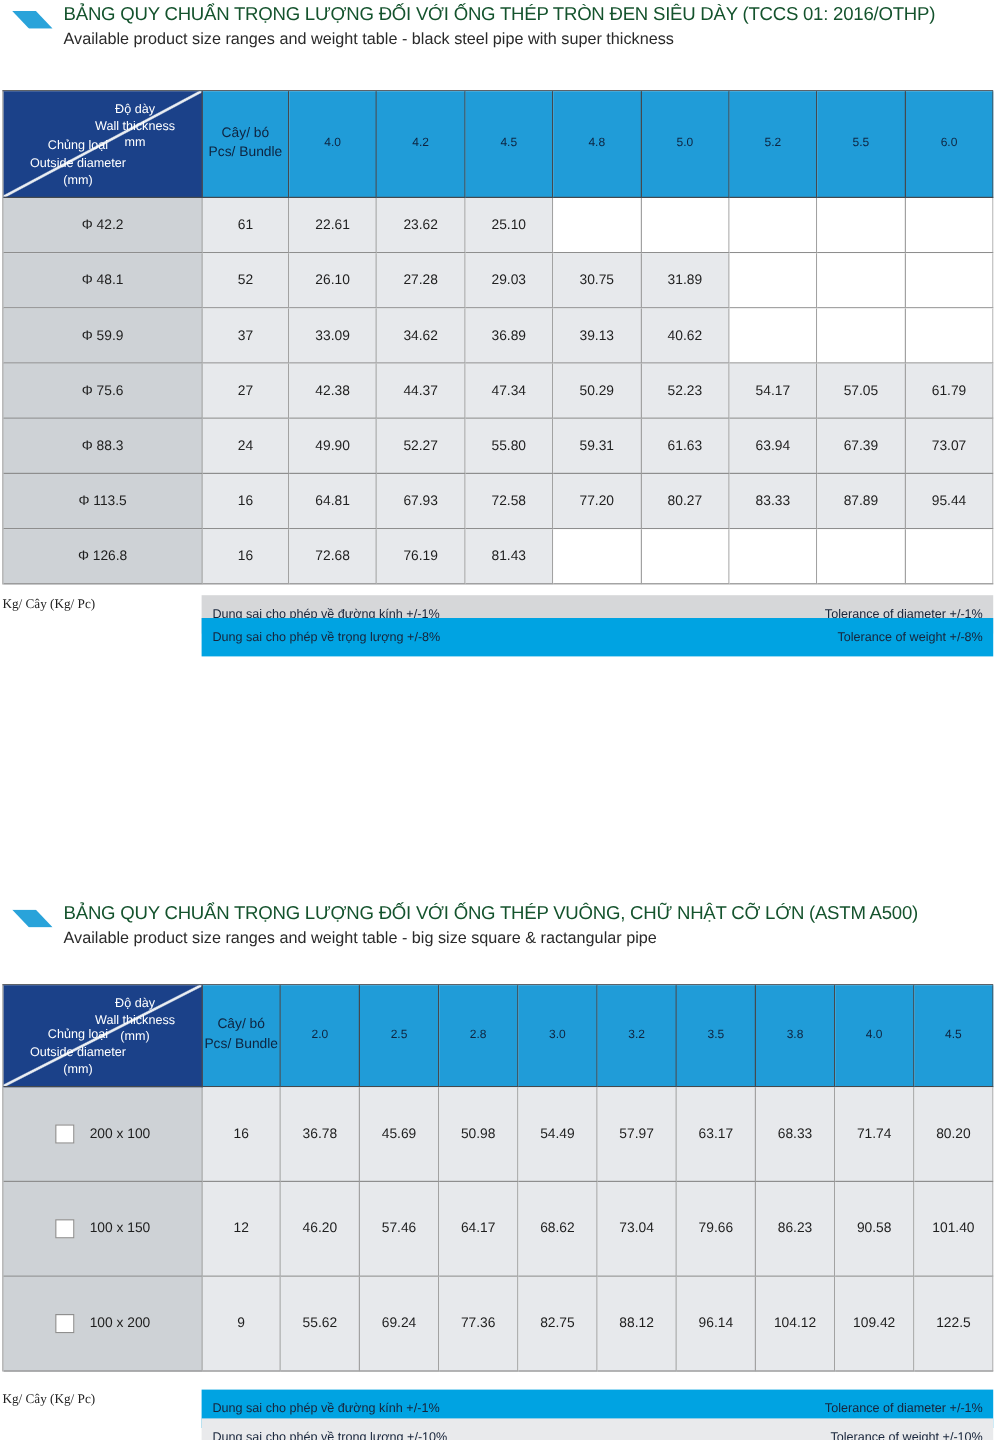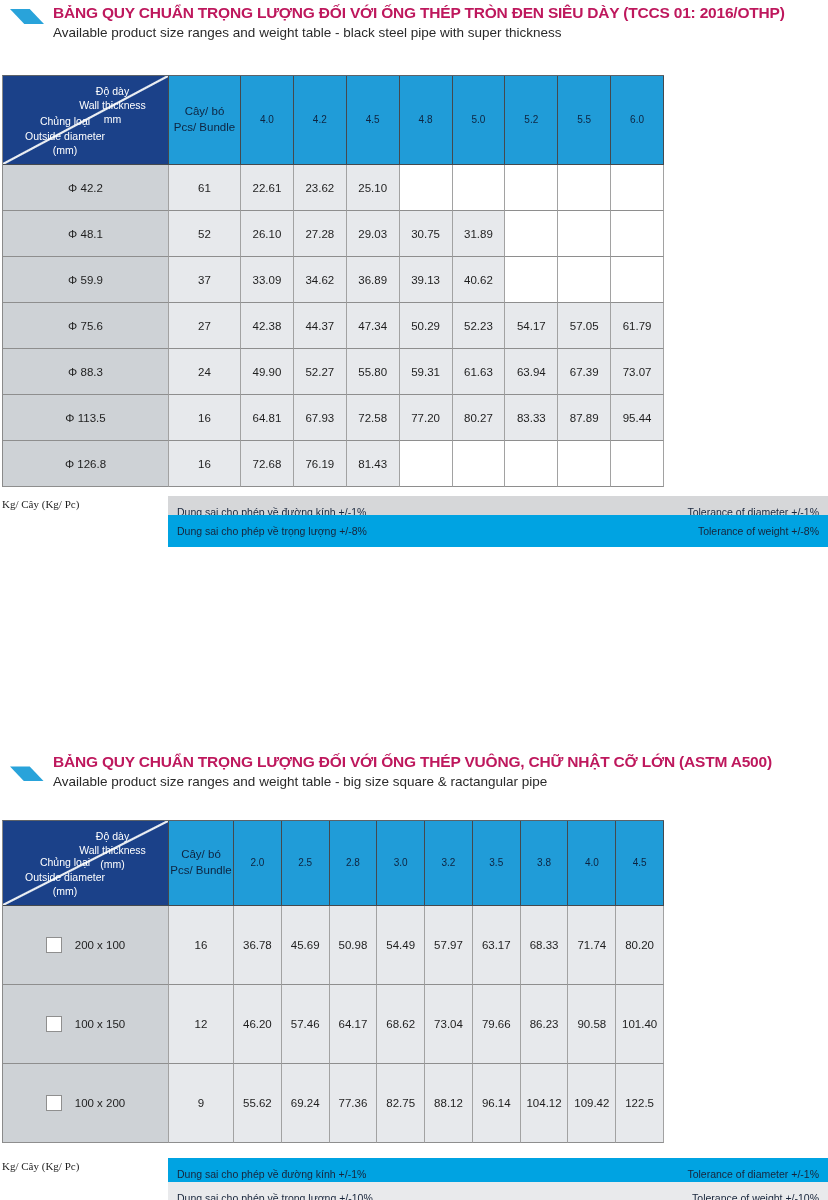--- a/index.html
+++ b/index.html
@@ -3,25 +3,25 @@
 <meta charset="utf-8">
 <style>
   html,body{margin:0;padding:0;background:#ffffff;}
   .page{position:relative;width:828px;height:1200px;background:#ffffff;overflow:hidden;
         font-family:"Liberation Sans","DejaVu Sans",sans-serif;}
 
   
   .head{position:absolute;left:10px;display:flex;gap:9px;align-items:flex-start;}
   .swoosh{width:34px;height:15px;background:#29a3da;margin-top:5px;flex:0 0 auto;
           clip-path:polygon(0 0,58% 0,100% 100%,42% 100%);}
-  .title{font-size:15.5px;font-weight:bold;color:#be185d;white-space:nowrap;letter-spacing:-0.2px;line-height:1.2;}
+  .title{font-size:15.5px;font-weight:normal;color:#14532d;white-space:nowrap;letter-spacing:-0.2px;line-height:1.2;}
   .sub{font-size:13.5px;color:#2a2a2a;margin-top:2px;line-height:1.2;}
 
   
-  .grid{position:absolute;left:2px;width:662px;display:grid;box-sizing:border-box;
+  .grid{position:absolute;left:2px;width:826px;display:grid;box-sizing:border-box;
         border-top:1px solid #5d6268;border-left:1px solid #8a8a8a;}
   #grid1{top:75px;grid-template-columns:166px 72px repeat(8,1fr);grid-template-rows:89px repeat(7,46px);}
   #grid2{top:820px;grid-template-columns:166px 65px repeat(9,1fr);grid-template-rows:85px repeat(3,79px);}
   .c{box-sizing:border-box;display:flex;align-items:center;justify-content:center;
      border-right:1px solid #a2a2a2;border-bottom:1px solid #8e8e8e;text-align:center;}
   .hc{background:#209cd8;color:#0e2440;font-size:11.5px;line-height:1.35;
       border-right:1px solid #44494e;border-bottom:1px solid #44494e;flex-direction:column;}
   .hc.num{font-size:10px;}
   .corner{position:relative;background:#1b4189;color:#ffffff;font-size:10.5px;line-height:1.35;
       border-right:1px solid #44494e;border-bottom:1px solid #44494e;
@@ -171,21 +171,21 @@
   <div class="unit" style="top:498px;">Kg/ Cây (Kg/ Pc)</div>
   <div class="tolbar b-gray" style="top:496px;">
     <span>Dung sai cho phép về đường kính +/-1%</span>
     <span>Tolerance of diameter +/-1%</span>
   </div>
   <div class="tolbar b-blue" style="top:515px;">
     <span>Dung sai cho phép về trọng lượng +/-8%</span>
     <span>Tolerance of weight +/-8%</span>
   </div>
 
-  <div class="head" style="top:753px;align-items:center;">
+  <div class="head" style="top:753px;">
     <span class="swoosh"></span>
     <div>
       <div class="title">BẢNG QUY CHUẨN TRỌNG LƯỢNG ĐỐI VỚI ỐNG THÉP VUÔNG, CHỮ NHẬT CỠ LỚN (ASTM A500)</div>
       <div class="sub">Available product size ranges and weight table - big size square &amp; ractangular pipe</div>
     </div>
   </div>
 
   <div class="grid" id="grid2">
       <div class="c corner">
         <div class="ctop">

